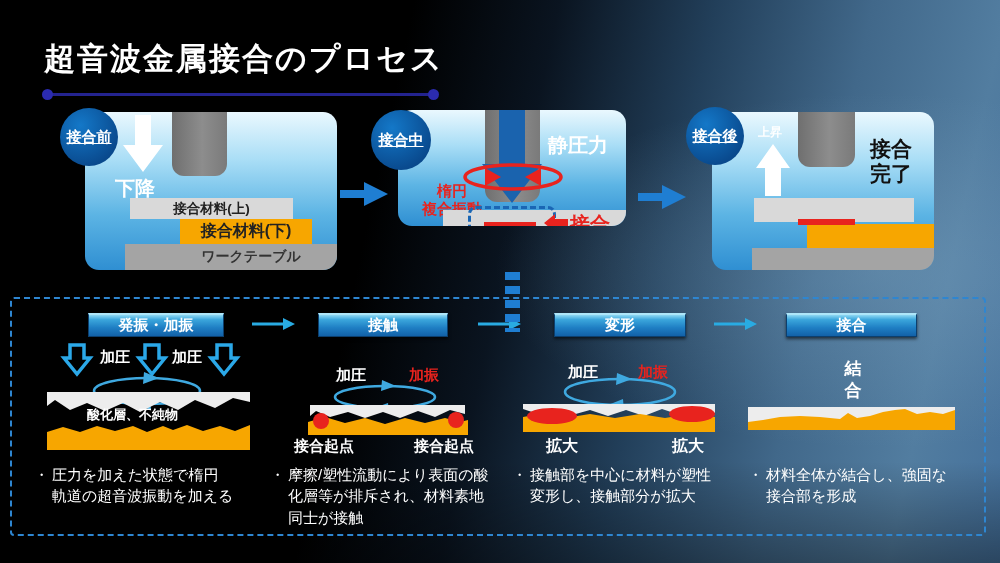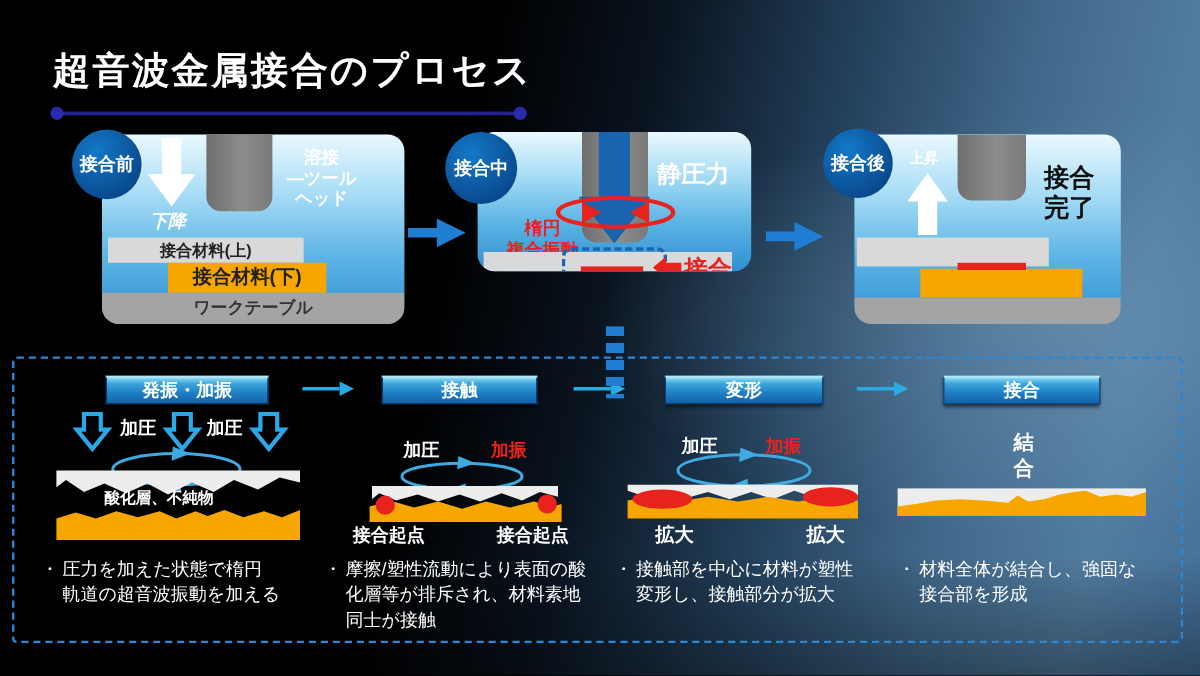--- a/index.html
+++ b/index.html
@@ -13,23 +13,23 @@
   }
   .abs{position:absolute;}
   .pre{white-space:pre-line;}
   .title{left:44px;top:38px;font-size:31px;font-weight:bold;color:#fff;letter-spacing:2px;}
   .title-rule{left:48px;top:93px;width:382px;height:3px;background:#23238f;}
   .title-dot{width:11px;height:11px;border-radius:50%;background:#2b2bb0;top:89px;}
   .panel{border-radius:14px;overflow:hidden;
     background:linear-gradient(180deg,#eaf8fe 0%,#aadef6 30%,#5cb4e4 65%,#2f8fd2 100%);}
   .badge{border-radius:50%;color:#fff;font-weight:bold;z-index:4;
     background:radial-gradient(circle at 35% 30%,#1478c8,#09498d 75%);
-    display:flex;align-items:center;justify-content:center;}
+    display:flex;align-items:center;justify-content:center;text-decoration:underline;}
   .tool{background:linear-gradient(90deg,#6f6f6f,#8d8d8d 55%,#7a7a7a);border-radius:0 0 12px 12px;}
-  .bar{display:flex;align-items:center;justify-content:center;font-weight:bold;}
+  .bar{display:flex;align-items:center;justify-content:center;font-weight:bold;margin-left:40px;}
   .bar-gray{background:#d9d9d9;color:#222;}
   .bar-orange{background:#f7a600;color:#222;}
   .bar-table{background:#a4a4a4;color:#333;}
   .wlbl{color:#fff;font-weight:bold;}
   .rlbl{color:#e8231e;font-weight:bold;}
   .dashed-box{border:3px dashed #1a66b4;border-radius:8px;z-index:3;}
   .redline{background:#e8231e;z-index:3;}
   .connector{width:15px;background:repeating-linear-gradient(180deg,#1f7ed2 0 8px,transparent 8px 14px);z-index:2;}
   .process-box{left:10px;top:297px;width:972px;height:235px;border:2px dashed #2e86d1;border-radius:4px;}
   .step-btn{height:24px;display:flex;align-items:center;justify-content:center;color:#fff;font-weight:bold;font-size:15px;
@@ -46,24 +46,21 @@
   <div class="abs title">超音波金属接合のプロセス</div>
   <div class="abs title-rule"></div>
   <div class="abs title-dot" style="left:42px;"></div>
   <div class="abs title-dot" style="left:428px;"></div>
 
   <div class="abs panel" style="left:85px;top:112px;width:252px;height:158px;">
     <div class="abs tool" style="left:87px;top:0;width:55px;height:64px;"></div>
     <svg class="abs" style="left:38px;top:3px;" width="40" height="58">
       <polygon points="12,0 28,0 28,30 40,30 20,57 0,30 12,30" fill="#fff"></polygon>
     </svg>
-    <div class="abs wlbl" style="left:40px;top:63px;font-size:15px;font-style:italic;">下降</div>
-    <div class="abs wlbl pre" style="left:146px;top:12px;width:74px;font-size:14.5px;line-height:1.18;text-align:center;">溶接
-―ツール
-ヘッド</div>
+    <div class="abs wlbl" style="left:30px;top:63px;font-size:20px;">下降</div>
     <div class="abs bar bar-gray" style="left:5px;top:86px;width:163px;height:21px;font-size:13.5px;">接合材料(上)</div>
     <div class="abs bar bar-orange" style="left:55px;top:107px;width:132px;height:25px;font-size:16px;">接合材料(下)</div>
     <div class="abs bar bar-table" style="left:0;top:132px;width:252px;height:26px;font-size:14px;">ワークテーブル</div>
   </div>
   <div class="abs badge" style="left:60px;top:108px;width:58px;height:58px;font-size:15px;">接合前</div>
 
   <svg class="abs" style="left:340px;top:180px;" width="48" height="28">
     <polygon points="0,10 24,10 24,2 48,14 24,26 24,18 0,18" fill="#1f7ed2"></polygon>
   </svg>
 

